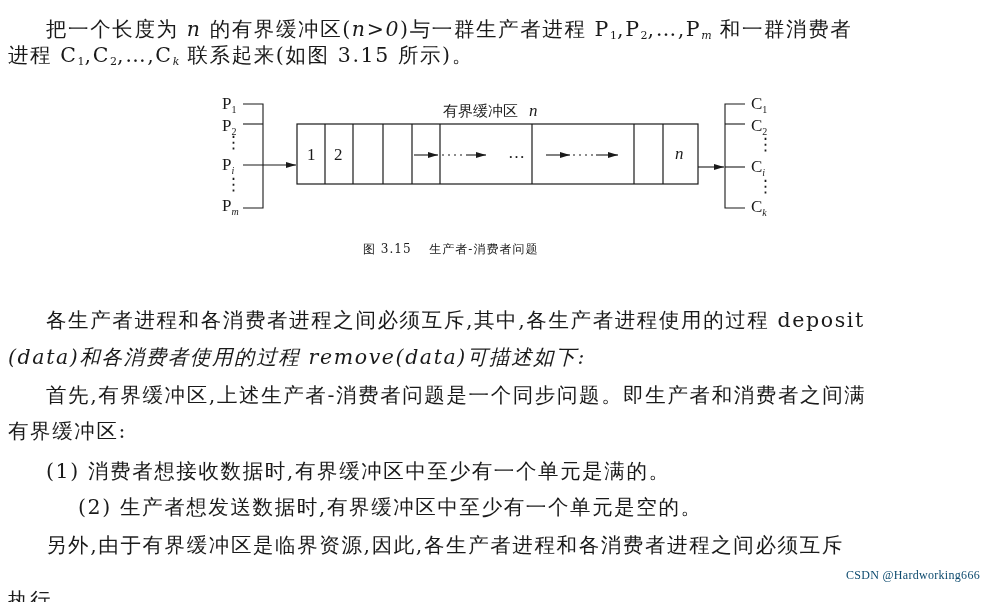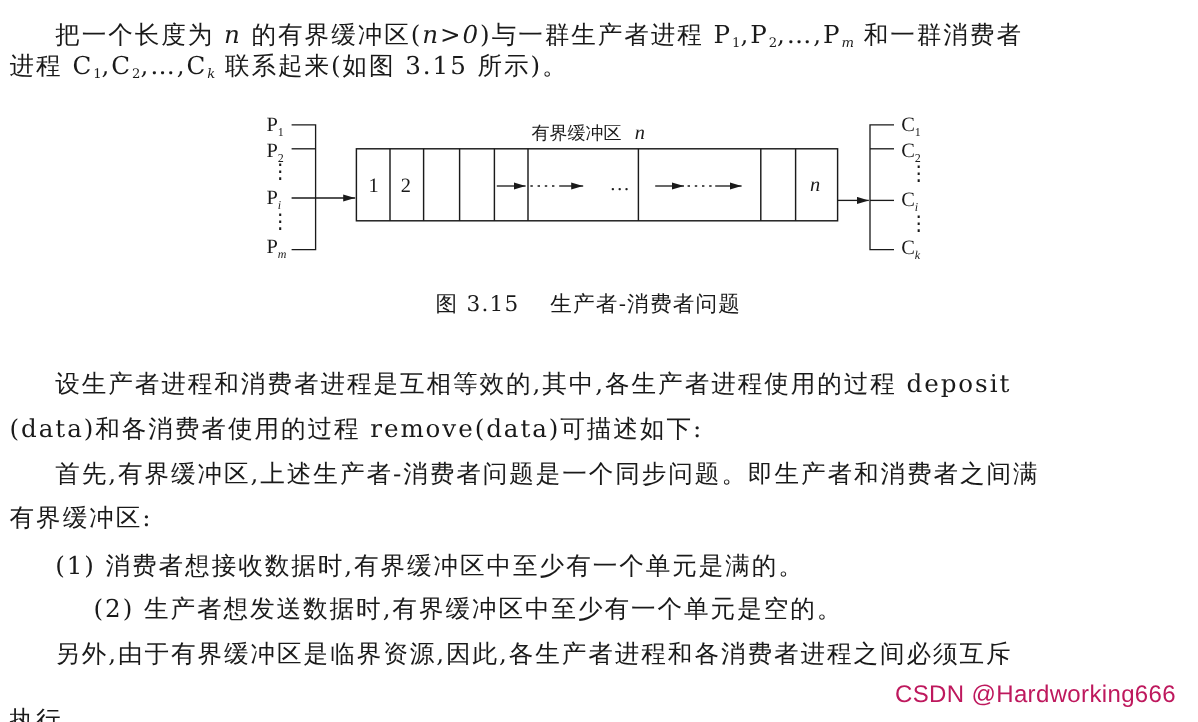--- a/index.html
+++ b/index.html
@@ -4,23 +4,23 @@
 <style>
   html, body { margin:0; padding:0; background:#ffffff; }
   body { width:998px; height:602px; position:relative; overflow:hidden;
          font-family:"DejaVu Serif","Liberation Serif",serif; color:#1a1a1a; }
   .line { position:absolute; left:0; white-space:nowrap; font-size:20.5px; line-height:36px; letter-spacing:1.6px; }
   .ind { left:46px; }
   .full { left:8px; }
   sub { font-size:11px; vertical-align:-3px; letter-spacing:0; }
   i { font-style:italic; }
   .diagram { position:absolute; left:0; top:0; width:998px; height:280px; }
-  .caption { position:absolute; left:363px; top:241px; font-size:18px; letter-spacing:1px; }
-  .watermark { position:absolute; right:18px; top:568px; font-family:Liberation Sans, sans-serif;
-               font-size:20px; color:#be185d; letter-spacing:0.3px; }
+  .caption { position:absolute; left:363px; top:241px; font-size:12px; letter-spacing:1px; }
+  .watermark { position:absolute; right:18px; top:568px; font-family:Liberation Serif, serif;
+               font-size:12px; color:#0c4a6e; letter-spacing:0.3px; }
   .lbl { font-family:"Liberation Serif","DejaVu Serif",serif; font-size:17px; fill:#1a1a1a; }
   .lsub { font-size:10px; }
 </style>
 </head>
 <body>
 
 <div class="line ind" style="top:11px;">
   <span>把一个长度为 </span><i>n</i><span> 的有界缓冲区(</span><i>n&gt;0</i><span>)与一群生产者进程 P</span><sub>1</sub><span>,P</span><sub>2</sub><span>,…,P</span><sub><i>m</i></sub><span> 和一群消费者</span>
 </div>
 <div class="line full" style="top:37px;">
@@ -88,22 +88,22 @@
     <text x="751" y="131" class="lbl"><tspan>C</tspan><tspan class="lsub" dy="4">2</tspan></text>
     <text x="757" y="150" class="lbl" font-size="11">⋮</text>
     <text x="751" y="172" class="lbl"><tspan>C</tspan><tspan class="lsub" dy="4" font-style="italic">i</tspan></text>
     <text x="757" y="192" class="lbl" font-size="11">⋮</text>
     <text x="751" y="212" class="lbl"><tspan>C</tspan><tspan class="lsub" dy="4" font-style="italic">k</tspan></text>
   </g>
 </svg>
 
 <div class="caption">图 3.15　 生产者-消费者问题</div>
 
-<div class="line ind" style="top:302px;">设生产者进程和消费者进程是互相等效的,其中,各生产者进程使用的过程 deposit</div>
-<div class="line full" style="top:339px;">(data)和各消费者使用的过程 remove(data)可描述如下:</div>
+<div class="line ind" style="top:302px;">各生产者进程和各消费者进程之间必须互斥,其中,各生产者进程使用的过程 deposit</div>
+<div class="line full" style="top:339px;font-style:italic;">(data)和各消费者使用的过程 remove(data)可描述如下:</div>
 <div class="line ind" style="top:377px;">首先,有界缓冲区,上述生产者-消费者问题是一个同步问题。即生产者和消费者之间满</div>
 <div class="line full" style="top:413px;">有界缓冲区:</div>
 <div class="line ind" style="top:453px;">(1) 消费者想接收数据时,有界缓冲区中至少有一个单元是满的。</div>
 <div class="line ind" style="top:489px;margin-left:32px;">(2) 生产者想发送数据时,有界缓冲区中至少有一个单元是空的。</div>
 <div class="line ind" style="top:527px;">另外,由于有界缓冲区是临界资源,因此,各生产者进程和各消费者进程之间必须互斥</div>
 <div class="line full" style="top:582px;text-align:right;">执行。</div>
 
 <div class="watermark">CSDN @Hardworking666</div>
 
 </body></html>

